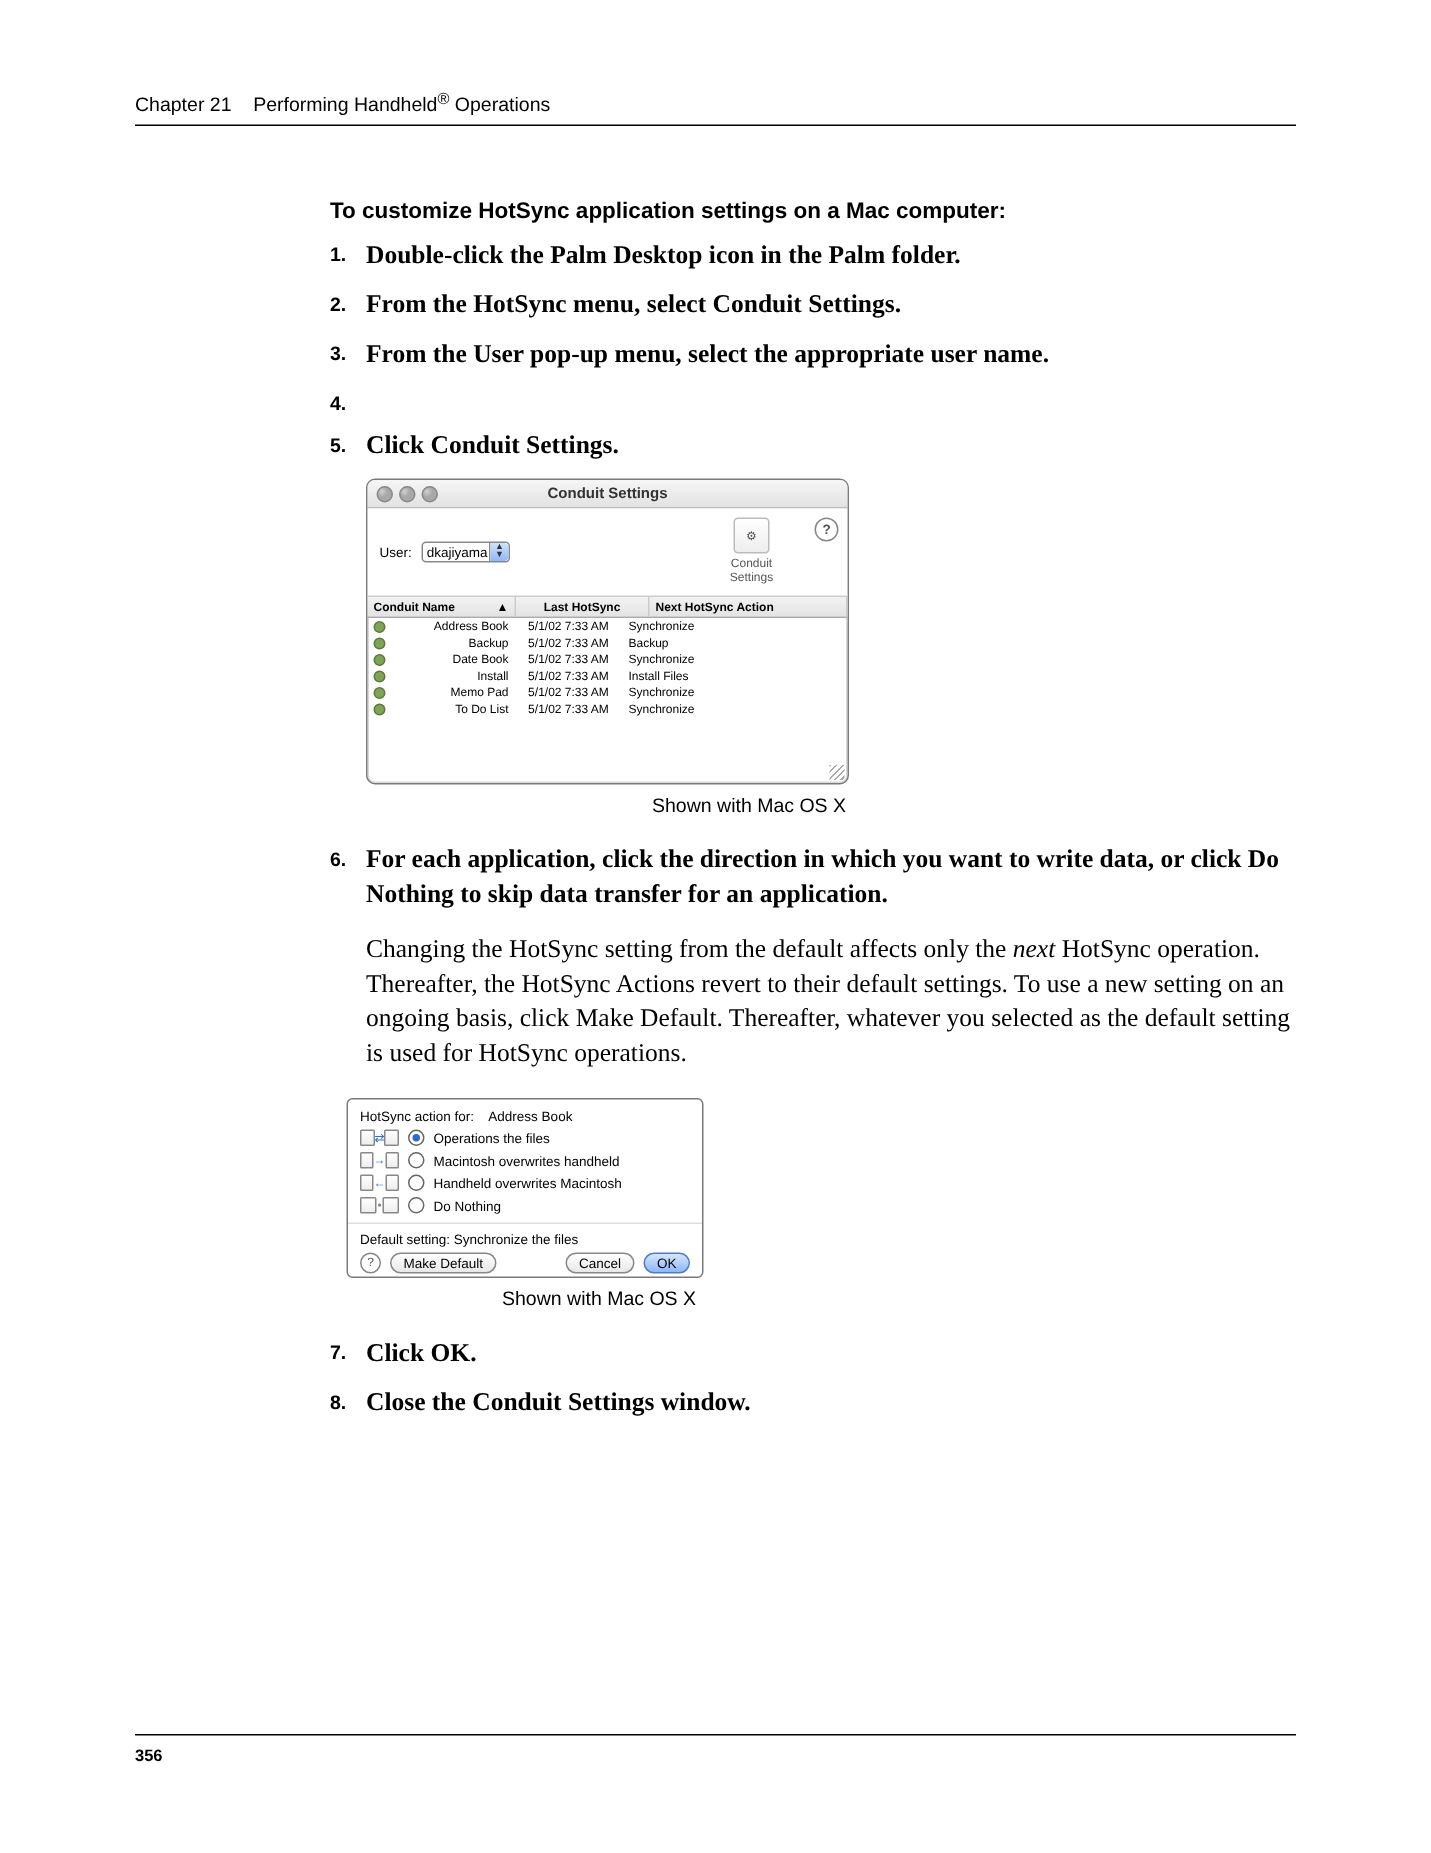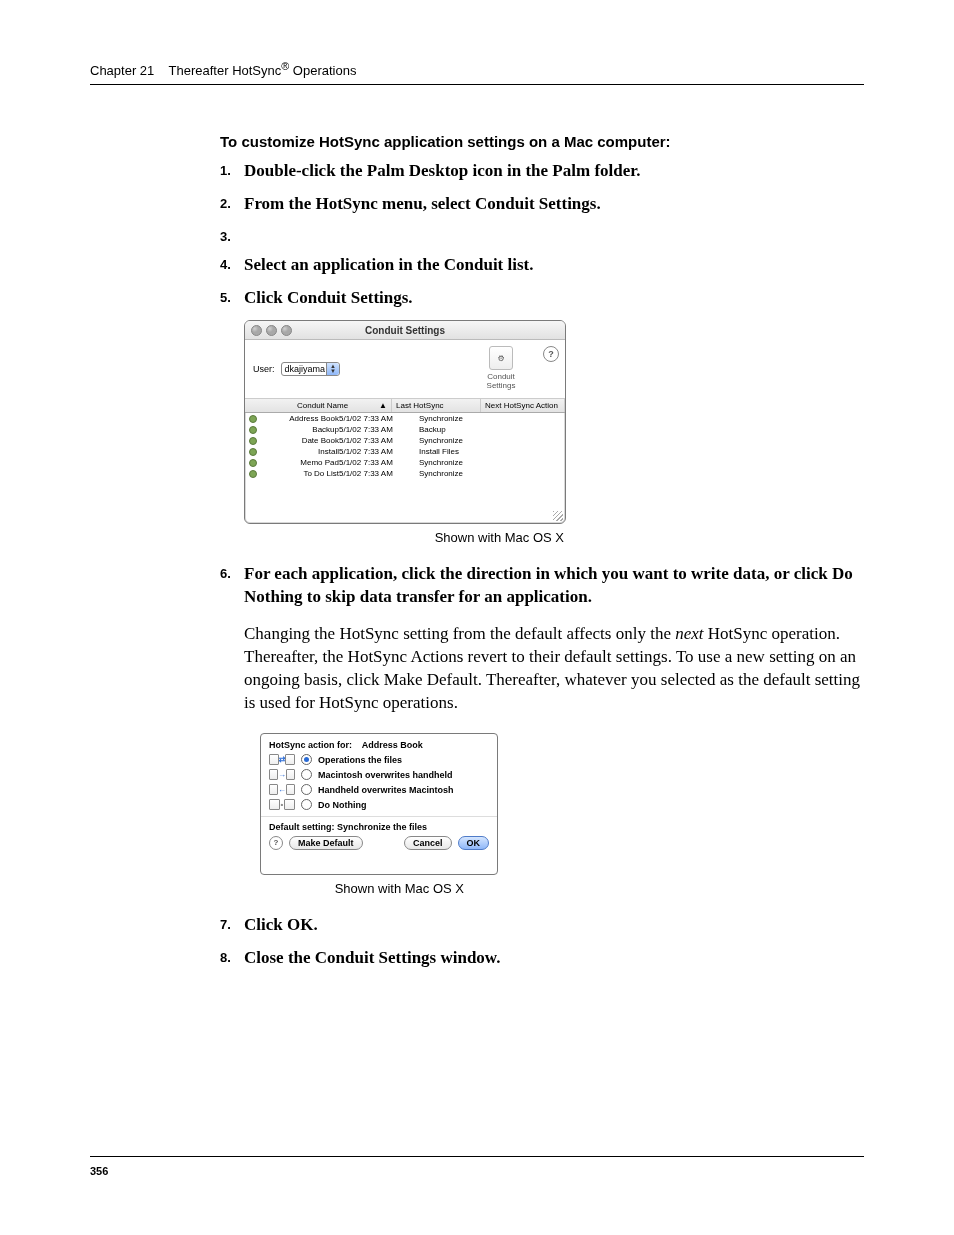--- a/index.html
+++ b/index.html
@@ -166,53 +166,51 @@
     font-size: 9px;
     font-weight: bold;
     color: #555;
     background: #fff;
   }
   .colheads {
     display: flex;
     background: linear-gradient(#f2f2f2,#e3e3e3);
     border-bottom: 1px solid #aaa;
     font-size: 8px;
-    font-weight: normal;
-    padding-left: 48px;
+    font-weight: bold;
   }
   .colheads > div { padding: 2px 4px; border-right: 1px solid #ccc; }
   .c-name { width: 90px; display:flex; justify-content:space-between; }
-  .c-last { width: 80px; }
+  .c-last { width: 80px; text-align: center; }
   .c-next { flex: 1; }
   .rows { min-height: 110px; position: relative; }
   .row {
     display: flex;
     font-size: 8px;
     padding: 1px 4px;
   }
   .row .c-name { display:flex; gap:4px; align-items:center; }
   .dot { width:6px;height:6px;border-radius:50%;background:#7da555;border:1px solid #5a7a3c; }
   .resize {
     position: absolute;
     right: 2px; bottom: 2px;
     width: 10px; height: 10px;
     background: repeating-linear-gradient(135deg,#aaa 0 1px,#fff 1px 3px);
   }
 
   
   .dlg {
     width: 220px;
-    margin: 18px 0 6px 40px;
+    margin: 18px 0 6px 11px;
     border: 1px solid #7a7a7a;
     border-radius: 4px;
     font-family: "Lucida Grande", Arial, sans-serif;
     font-size: 9px;
     background: #fff;
-    padding: 6px 8px 24px 8px;
-    font-weight: bold;
+    padding: 6px 8px 2px 8px;
   }
   .dlg .hd {
     font-size: 9px;
     margin-bottom: 4px;
   }
   .opt {
     display: flex;
     align-items: center;
     gap: 6px;
     margin: 3px 0;
@@ -267,42 +265,42 @@
   }
 </style>
 </head>
 <body>
 
 <div class="page">
   <div>
     <div class="header-line">
       <span>Chapter 21</span>
       &nbsp;&nbsp;
-      <span>Thereafter HotSync</span><sup>®</sup><span> Operations</span>
+      <span>Performing Handheld</span><sup>®</sup><span> Operations</span>
     </div>
     <div class="rule-top"></div>
   </div>
 
   <div class="content">
     <div class="subhead">To customize HotSync application settings on a Mac computer:</div>
 
     <div class="step">
       <div class="step-num">1.</div>
       <div class="step-text">Double-click the Palm Desktop icon in the Palm folder.</div>
     </div>
     <div class="step">
       <div class="step-num">2.</div>
       <div class="step-text">From the HotSync menu, select Conduit Settings.</div>
     </div>
     <div class="step">
       <div class="step-num">3.</div>
+      <div class="step-text">From the User pop-up menu, select the appropriate user name.</div>
     </div>
     <div class="step">
       <div class="step-num">4.</div>
-      <div class="step-text">Select an application in the Conduit list.</div>
     </div>
     <div class="step">
       <div class="step-num">5.</div>
       <div class="step-text">Click Conduit Settings.</div>
     </div>
 
     <div class="macwin">
       <div class="titlebar">
         <div class="traffic">
           <div class="tl"></div>

